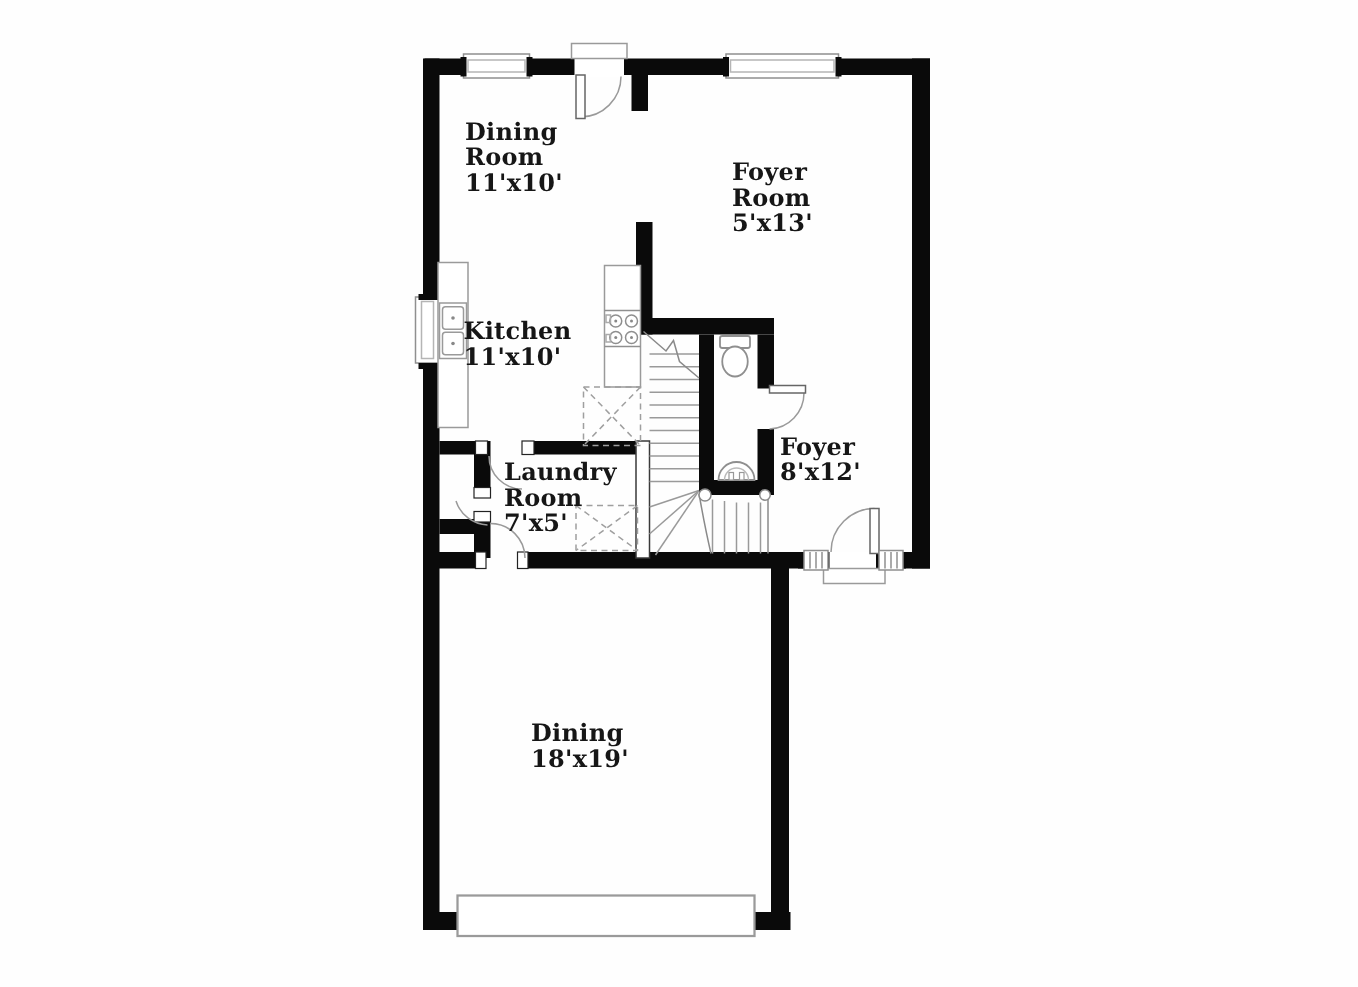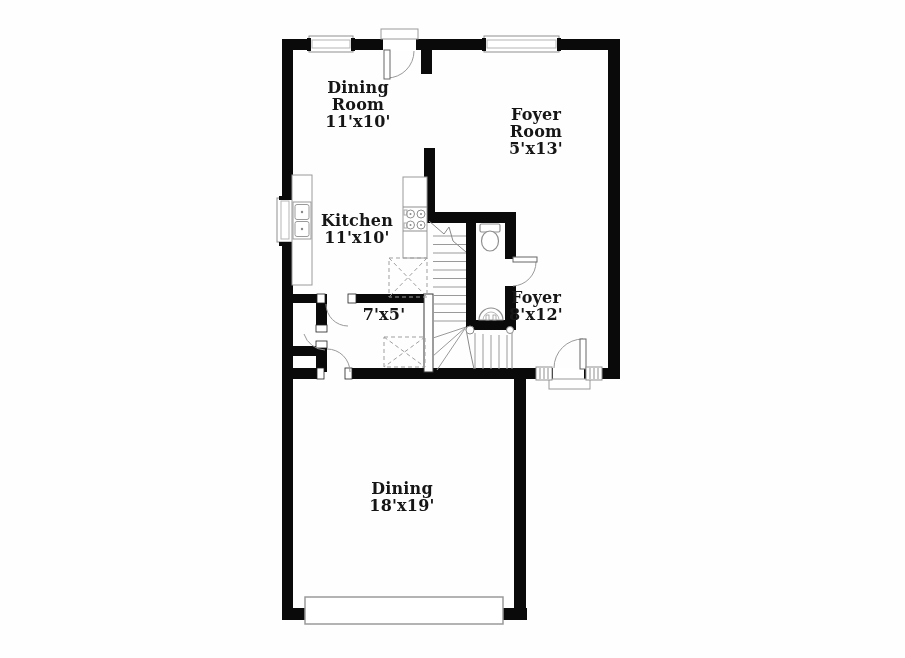--- a/index.html
+++ b/index.html
@@ -2,21 +2,21 @@
 <html><head>
 <meta charset="utf-8">
 <style>
   html,body{margin:0;padding:0;background:#ffffff;}
   #stage{
     position:relative;width:905px;height:658px;background:#fefefe;overflow:hidden;
     font-family:"DejaVu Serif", serif;
   }
   #plan-svg{position:absolute;left:0;top:0;}
   .room-label{
-    position:absolute;width:96px;text-align:center;
+    position:absolute;width:96px;
     font-weight:700;font-size:16px;line-height:17px;color:#161616;
     letter-spacing:.2px;
   }
   .room-label .size{font-weight:700;}
 </style>
 </head>
 <body>
 
 <div id="stage">
 
@@ -215,23 +215,24 @@
   </div>
   <div class="room-label" style="left:488px;top:106px;">
     <div>Foyer Room</div>
     <div class="size">5'x13'</div>
   </div>
   <div class="room-label" style="left:309px;top:212px;">
     <div>Kitchen</div>
     <div class="size">11'x10'</div>
   </div>
   <div class="room-label" style="left:336px;top:306px;">
+    <div>Laundry Room</div>
     <div class="size">7'x5'</div>
   </div>
-  <div class="room-label" style="left:488px;top:289px;">
+  <div class="room-label" style="left:520px;top:289px;">
     <div>Foyer</div>
     <div class="size">8'x12'</div>
   </div>
   <div class="room-label" style="left:354px;top:480px;">
     <div>Dining</div>
     <div class="size">18'x19'</div>
   </div>
 
 </div>
 

